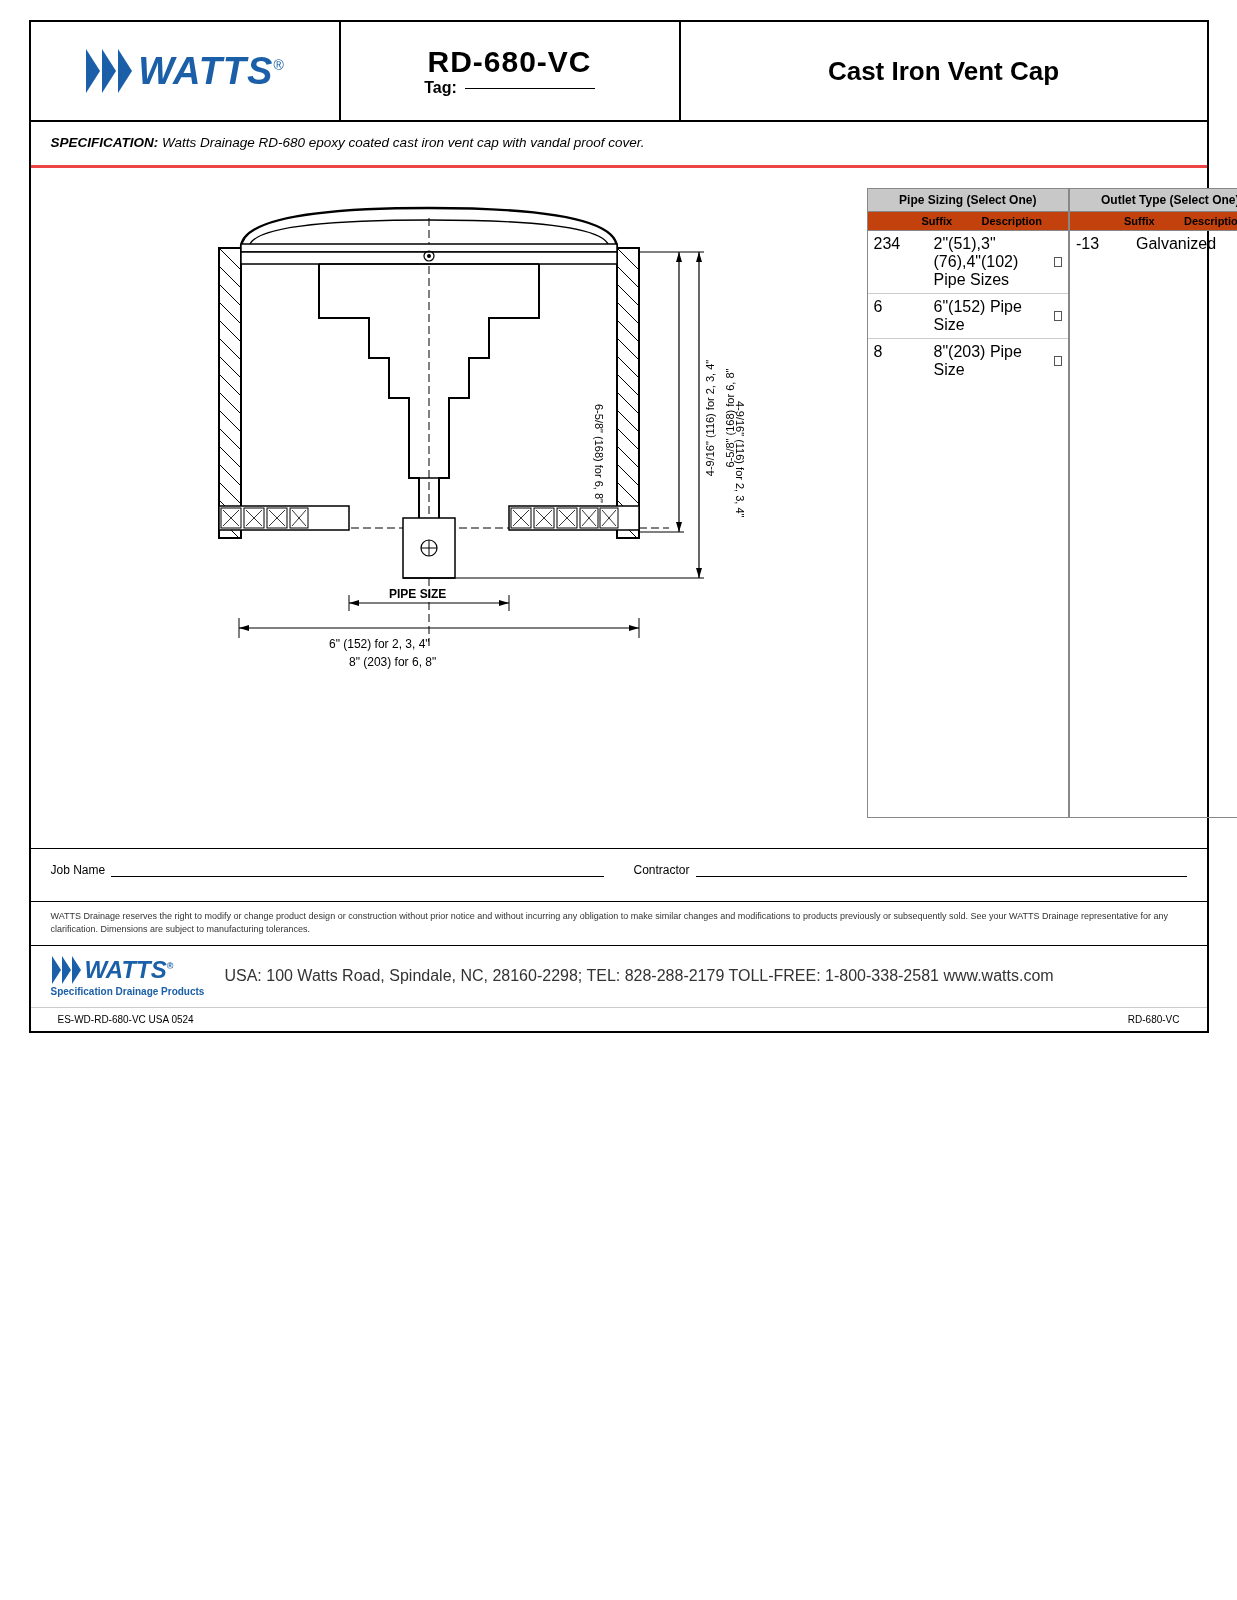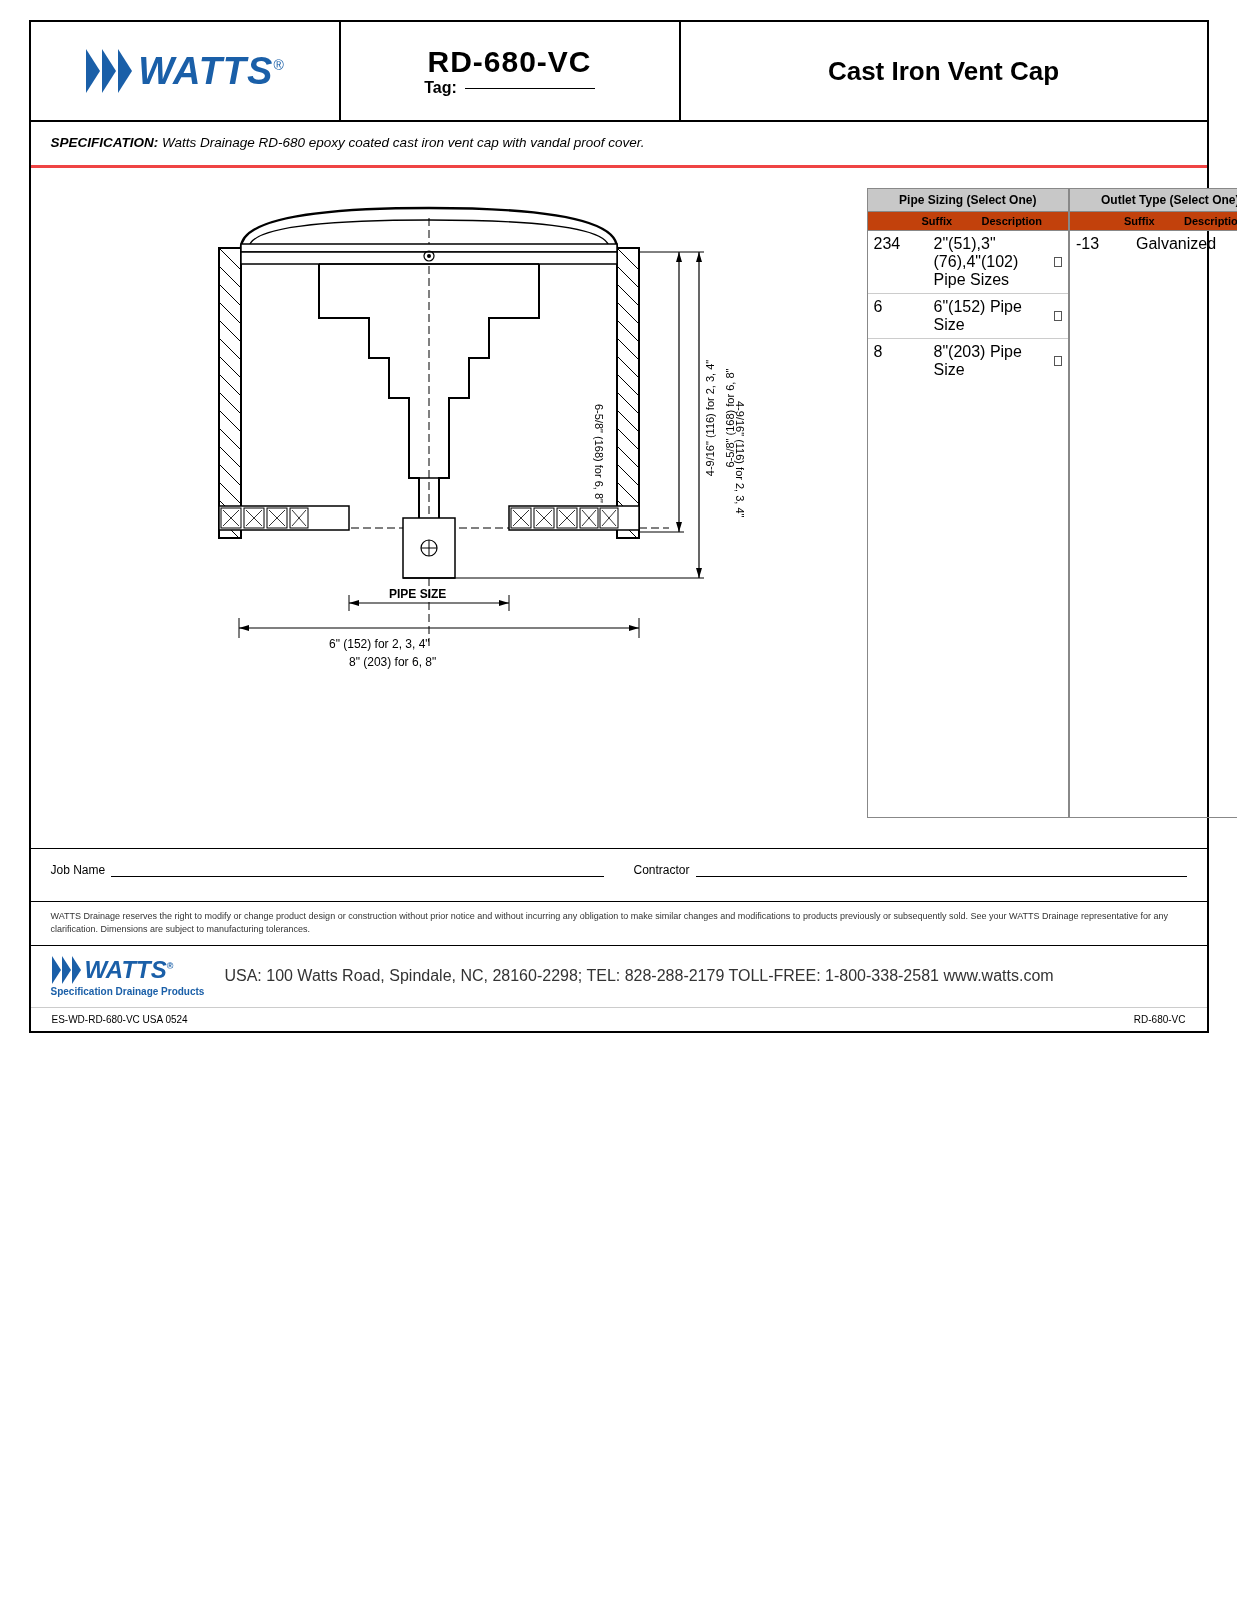--- a/index.html
+++ b/index.html
@@ -272,21 +272,21 @@
     }
     .footer-address {
       font-size: 16px;
       color: #333;
       flex: 1;
     }
     
     .bottom-meta {
       display: flex;
       justify-content: space-between;
-      padding: 6px 21px;
+      padding: 6px 27px;
       border-top: 1px solid #ccc;
       font-size: 10px;
     }
   </style>
 </head>
 <body>
 
 <div class="page">
 
   <div class="header">

